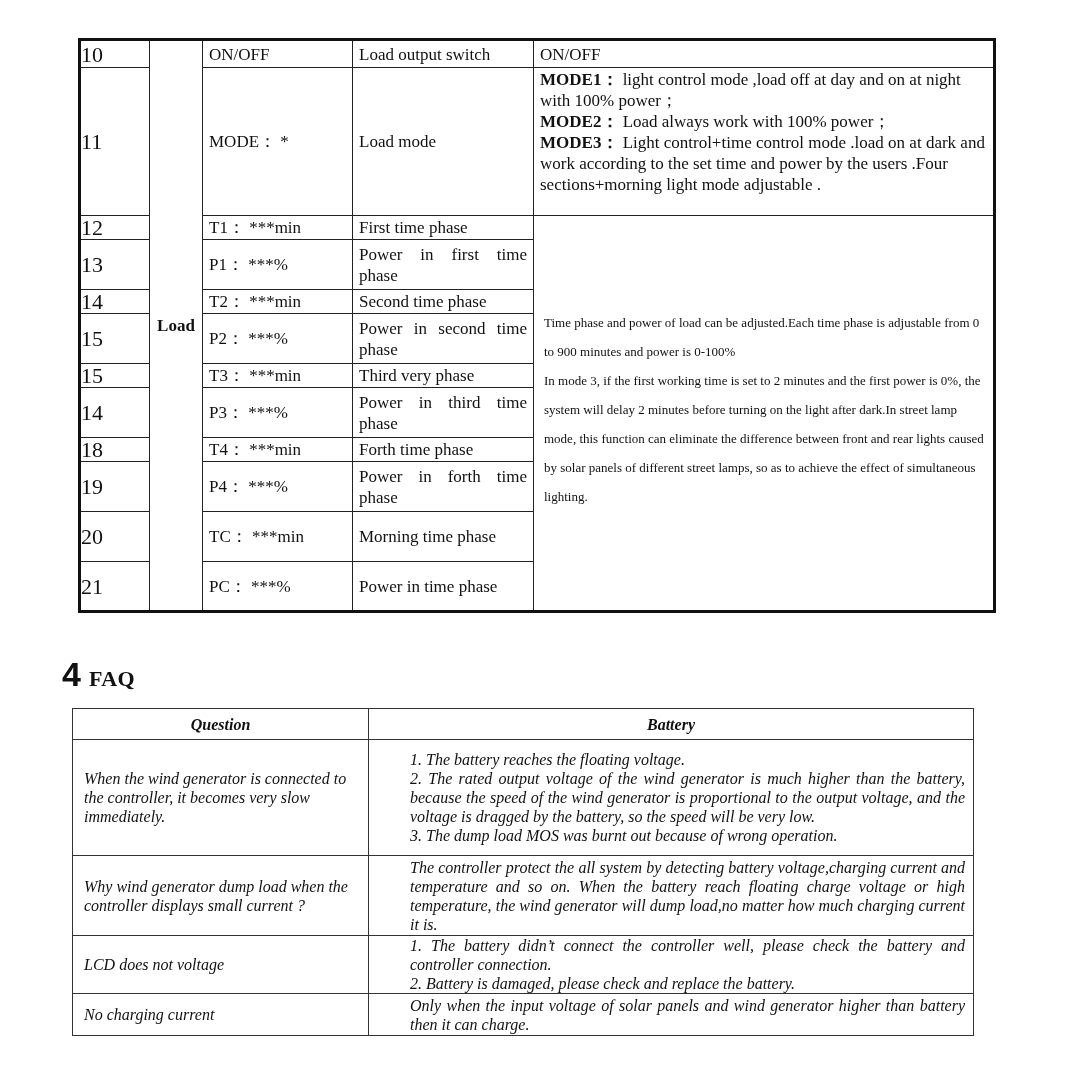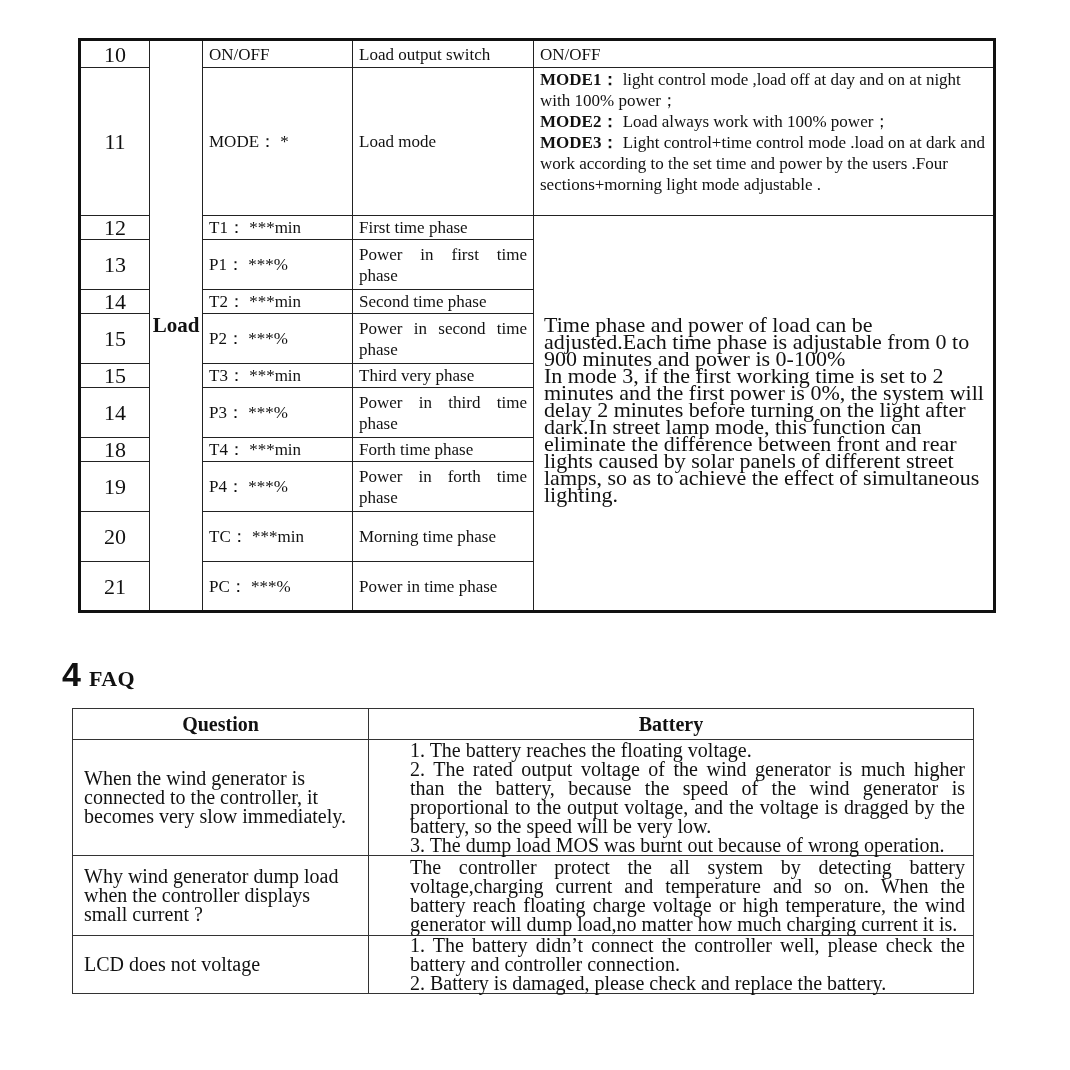--- a/index.html
+++ b/index.html
@@ -5,37 +5,37 @@
   html, body { margin:0; padding:0; background:#ffffff; }
   body { width:1070px; height:1070px; position:relative; overflow:hidden;
          font-family:"Liberation Serif", "DejaVu Serif", serif; color:#111; }
 
   
   #param-table { position:absolute; left:78px; top:38px; width:918px;
                  border-collapse:collapse; table-layout:fixed;
                  border:3px solid #111; }
   #param-table td { border:1.5px solid #222; padding:0 6px; vertical-align:middle;
                     font-size:17px; line-height:21px; }
-  #param-table td.num { text-align:center; font-size:22px; padding:0; }
-  #param-table td.group { text-align:center; font-weight:bold; font-size:21px; padding:0;font-family:Liberation Serif, serif; }
+  #param-table td.num { text-align:left; font-size:22px; padding:0; }
+  #param-table td.group { text-align:center; font-weight:bold; font-size:17px; padding:0;font-family:Liberation Serif, serif; }
   #param-table td.desc { text-align:justify; text-align-last:left;margin-left:32px; }
   #param-table td.info { font-size:17px; line-height:21px; vertical-align:top; padding-top:1px; }
-  #param-table td.shared { font-size:22px; line-height:17px; vertical-align:middle; padding:0 6px 8px 10px; }
+  #param-table td.shared { font-size:13px; line-height:29px; vertical-align:middle; padding:0 6px 8px 10px; }
   .mode-line b { font-weight:bold; }
 
   
   #faq-heading { position:absolute; left:62px; top:655px; font-weight:bold; }
   #faq-heading .num { font-size:34px; font-family:"Liberation Sans", sans-serif; }
   #faq-heading .title { font-size:22px; margin-left:8px; letter-spacing:0.5px; }
 
   
   #faq-table { position:absolute; left:72px; top:708px; width:902px;
                border-collapse:collapse; table-layout:fixed; border:1.5px solid #333; }
-  #faq-table th, #faq-table td { border:1.2px solid #333; font-size:20px; line-height:19px;
-                                 padding:0 19px; vertical-align:middle; font-weight:normal; }
+  #faq-table th, #faq-table td { border:1.2px solid #333; font-size:16px; line-height:19px;
+                                 padding:0 19px; vertical-align:middle; font-weight:normal;font-style:italic; }
   #faq-table th { font-weight:bold; height:30px; text-align:center; }
   #faq-table td.q { padding-left:11px; }
   #faq-table td.a { padding-left:9px; padding-right:8px; text-align:justify; }
   #faq-table td.a .line { display:block;margin-left:32px; }
 </style>
 </head>
 <body>
 
 <table id="param-table">
   <colgroup>
@@ -150,14 +150,20 @@
         <span class="line">The controller protect the all system by detecting battery voltage,charging current and temperature and so on.    When the battery reach floating charge voltage or high temperature, the wind generator will dump load,no matter how much charging current it is.</span>
       </td>
     </tr>
     <tr style="height:58px">
       <td class="q">LCD does not voltage</td>
       <td class="a">
         <span class="line">1.  The battery didn’t connect the controller well, please check the battery and controller connection.</span>
         <span class="line">2.  Battery is damaged, please check and replace the battery.</span>
       </td>
     </tr>
+    <tr style="height:42px">
+      <td class="q">No charging current</td>
+      <td class="a">
+        <span class="line">Only when the input voltage of solar panels and wind generator higher than battery then it can charge.</span>
+      </td>
+    </tr>
   </tbody>
 </table>
 
 </body></html>

